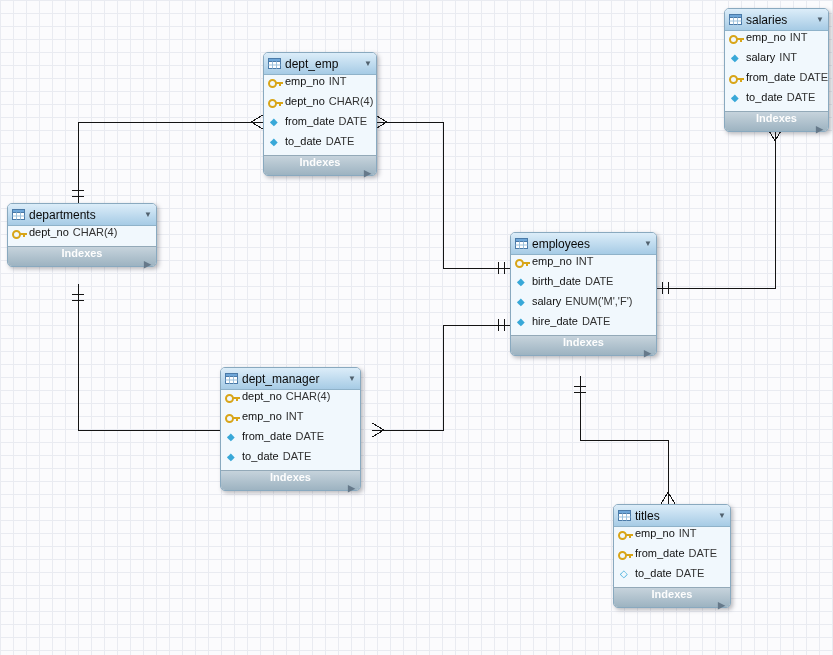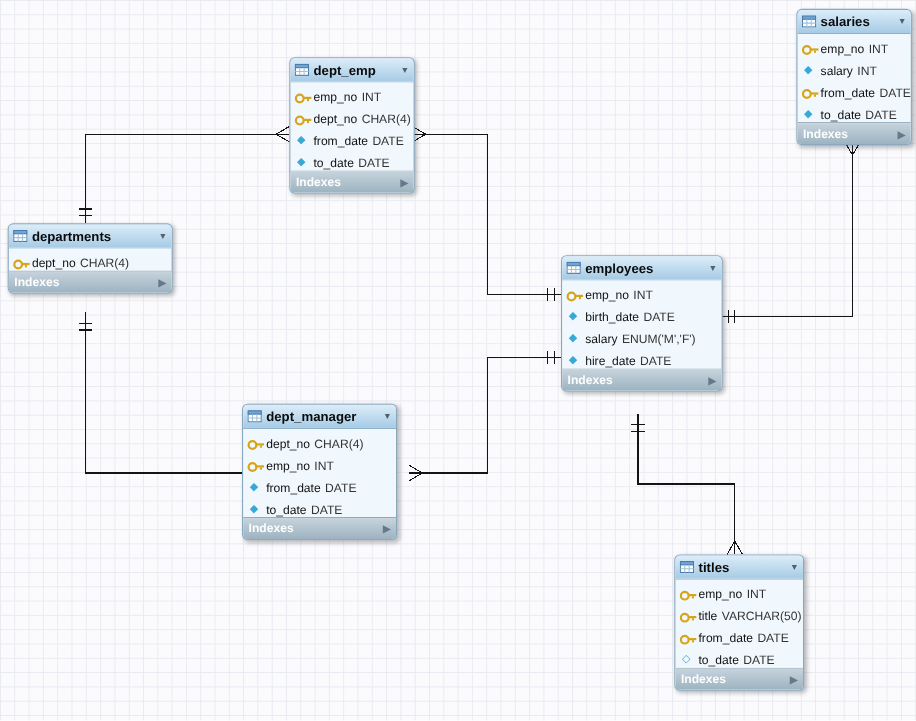--- a/index.html
+++ b/index.html
@@ -20,32 +20,32 @@
     border:1px solid var(--border,#89a9bf);
     border-radius:5px;
     background:var(--body,#f1f8fd);
     box-shadow:2px 2px 4px rgba(60,60,70,.35);
     font-size:11px;
   }
   .thead{
     display:flex;align-items:center;gap:4px;height:21px;padding:0 4px;
     background:linear-gradient(var(--header_top,#dcedf9),var(--header_bottom,#a6cbe5));
     border-bottom:1px solid #8fb2c9;border-radius:4px 4px 0 0;
-    font-weight:bold;font-size:12px;color:#0a0a0a;cursor:default;
+    font-weight:normal;font-size:12px;color:#0a0a0a;cursor:default;
   }
   .thead .arrow{margin-left:auto;font-size:8px;color:#51616e}
   .ticon{display:inline-flex;align-items:center}
-  .trow{display:flex;align-items:flex-end;height:20px;padding:0 4px;color:#111;white-space:nowrap}
+  .trow{display:flex;align-items:flex-start;height:20px;padding:0 4px;color:#111;white-space:nowrap}
   .trow .cname{margin-left:2px}
   .trow .ctype{margin-left:4px;color:#333}
   .tfoot{
     display:flex;align-items:center;height:19px;padding:0 5px;
     background:linear-gradient(var(--footer_top,#c6d3dc),var(--footer_bottom,#9db3c1));
     border-top:1px solid #93a9b8;border-radius:0 0 4px 4px;
-    font-weight:bold;color:#fdfdfd;
+    font-weight:bold;color:#fdfdfd;flex-direction:column;
   }
   .tfoot .farrow{margin-left:auto;color:#66798a;font-size:9px}
 
   .col-icon{position:relative;width:15px;height:14px;flex:0 0 15px}
   .col-icon[data-icon="key"]::before{
     content:"";position:absolute;left:0;top:4px;width:5px;height:5px;
     border:2px solid var(--key,#d8a518);border-radius:50%;
   }
   .col-icon[data-icon="key"]::after{
     content:"";position:absolute;left:8px;top:7px;width:7px;height:2px;
@@ -301,25 +301,20 @@
       <span class="tname">titles</span>
       <span class="arrow">▼</span>
     </div>
     <div class="trow">
       <span class="col-icon" data-icon="key"></span>
       <span class="cname">emp_no</span>
       <span class="ctype">INT</span>
     </div>
     <div class="trow">
       <span class="col-icon" data-icon="key"></span>
-      <span class="cname">title</span>
-      <span class="ctype">VARCHAR(50)</span>
-    </div>
-    <div class="trow">
-      <span class="col-icon" data-icon="key"></span>
       <span class="cname">from_date</span>
       <span class="ctype">DATE</span>
     </div>
     <div class="trow">
       <span class="col-icon" data-icon="diamond-open"></span>
       <span class="cname">to_date</span>
       <span class="ctype">DATE</span>
     </div>
     <div class="tfoot">
       <span class="flabel">Indexes</span>

